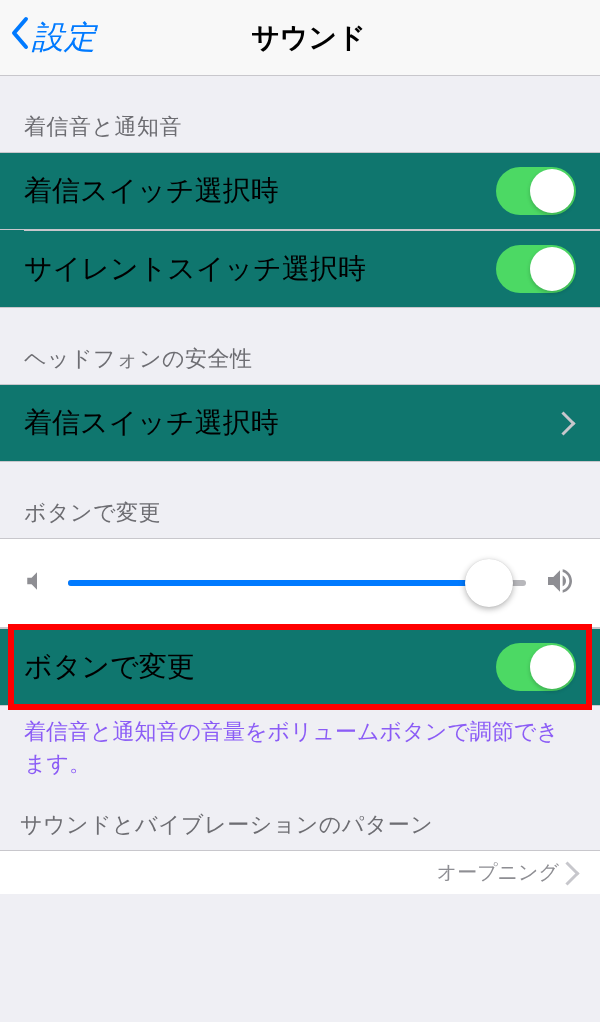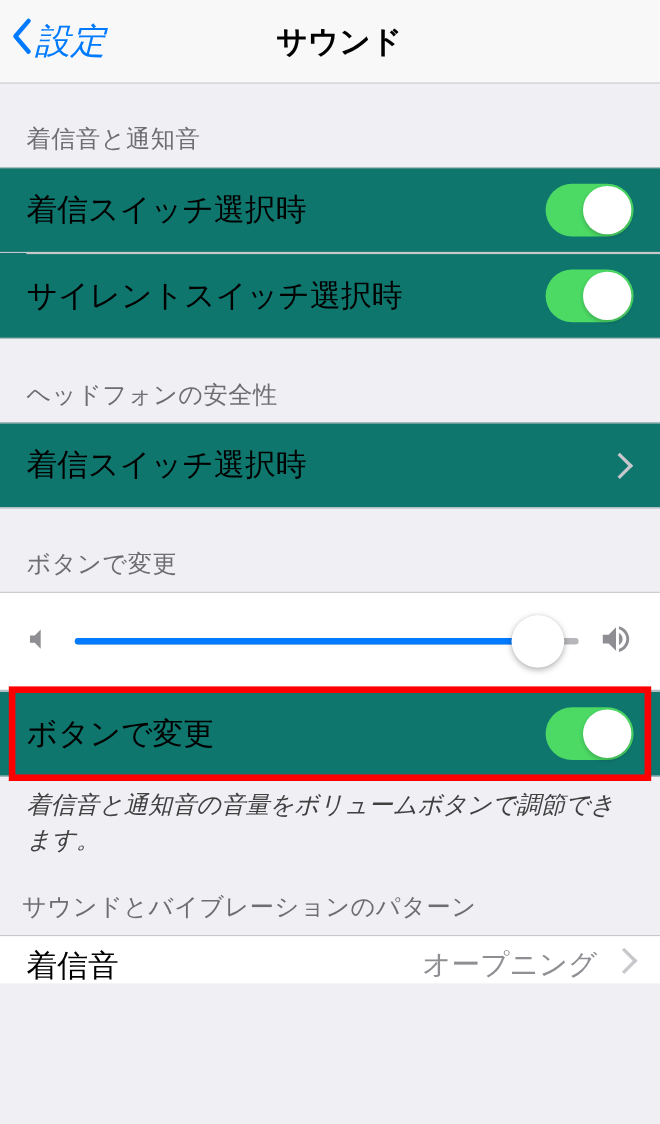--- a/index.html
+++ b/index.html
@@ -135,23 +135,22 @@
     height: 48px;
     background: #fff;
     border-radius: 50%;
     box-shadow: 0 2px 6px rgba(0,0,0,0.3), 0 0 1px rgba(0,0,0,0.15);
     transform: translateX(-50%);
   }
   
   .footer-note {
     padding: 10px 24px 0 24px;
     font-size: 22px;
-    color: #404040;
+    color: #8b5cf6;
     line-height: 1.45;
-    font-style: italic;
   }
   
   .highlight-wrap {
     position: relative;
   }
   .highlight {
     position: absolute;
     top: -4px; bottom: -4px;
     left: 8px; right: 8px;
     border: 6px solid #ff0000;
@@ -166,22 +165,21 @@
     display: flex;
     align-items: flex-start;
     padding: 8px 24px 0 24px;
     font-size: 28px;
     position: relative;
     overflow: hidden;
   }
   .partial-row .value {
     margin-left: auto;
     color: #8e8e93;
-    font-size: 26px;
-    margin-right: 16px;
+    font-size: 20px;
   }
   .partial-row::after {
     content: "";
     width: 14px; height: 14px;
     border-top: 3px solid #c7c7cc;
     border-right: 3px solid #c7c7cc;
     transform: rotate(45deg);
     margin-top: 6px;
   }
 </style>
@@ -244,15 +242,14 @@
         <div class="knob"></div>
       </div>
   </div>
   <div class="highlight"></div>
 </div>
 
 <div class="footer-note">着信音と通知音の音量をボリュームボタンで調節できます。</div>
 
 <div class="section-header tight">サウンドとバイブレーションのパターン</div>
 <div class="partial-row">
-  <div class="label">着信音</div>
   <div class="value">オープニング</div>
 </div>
 
 </body></html>

